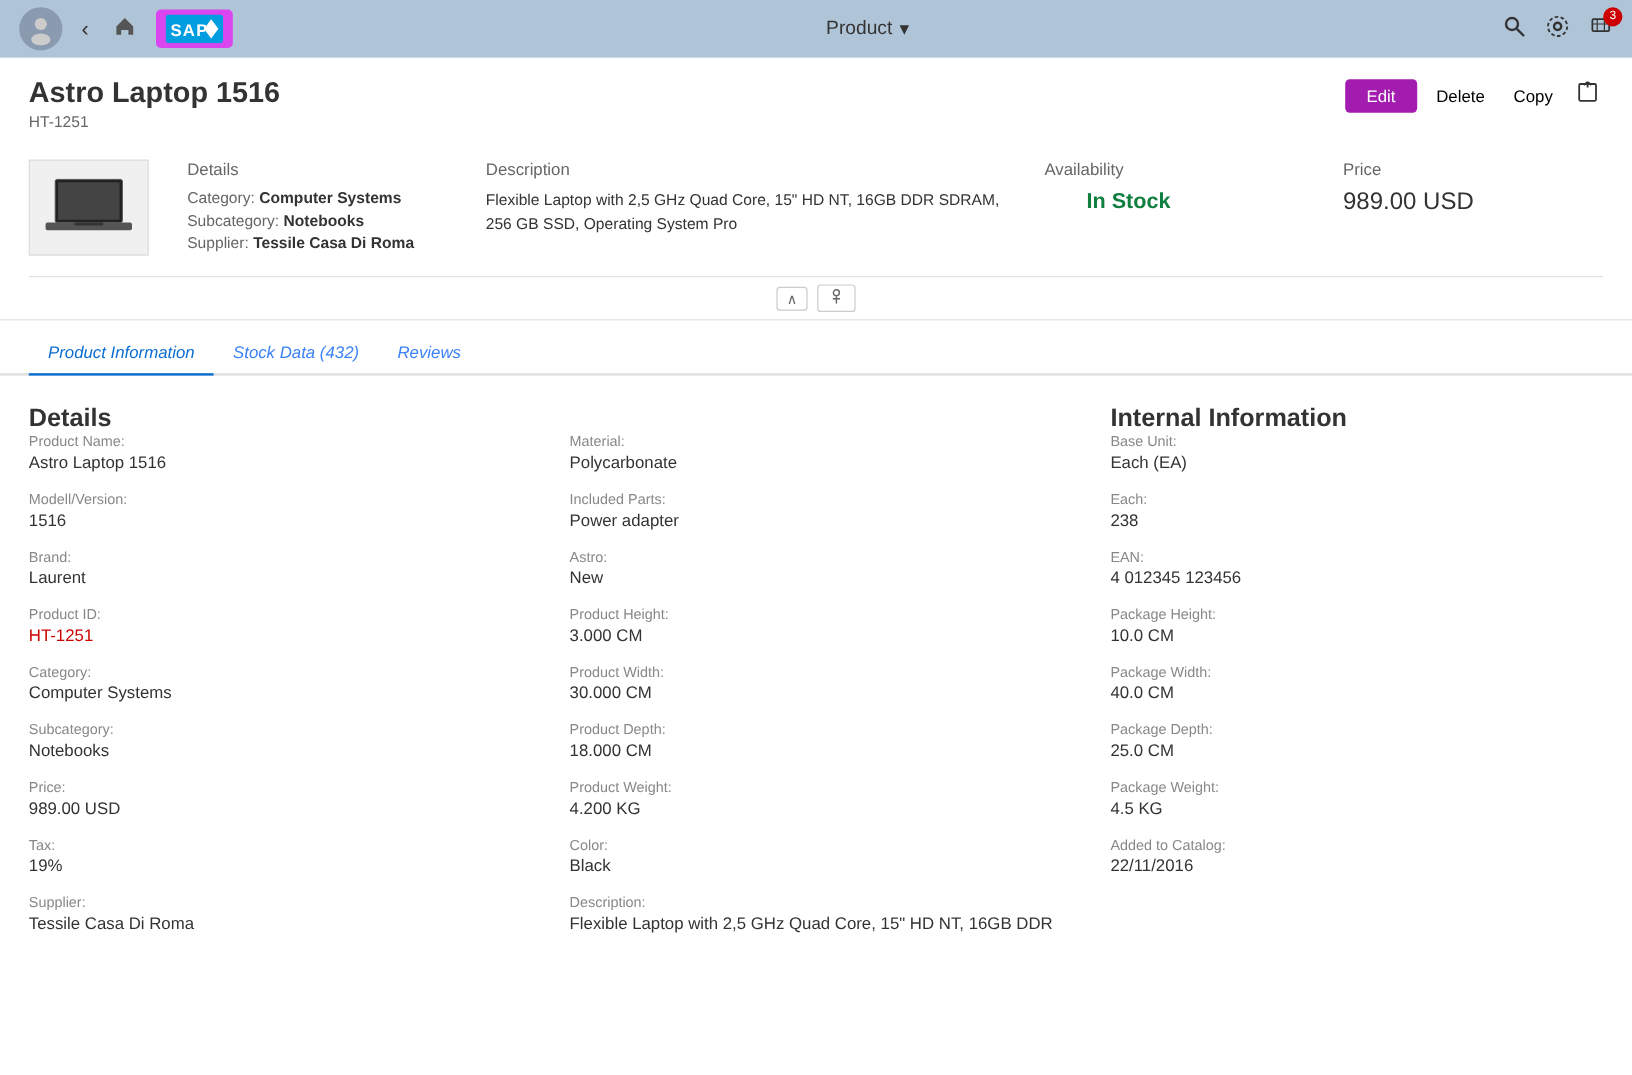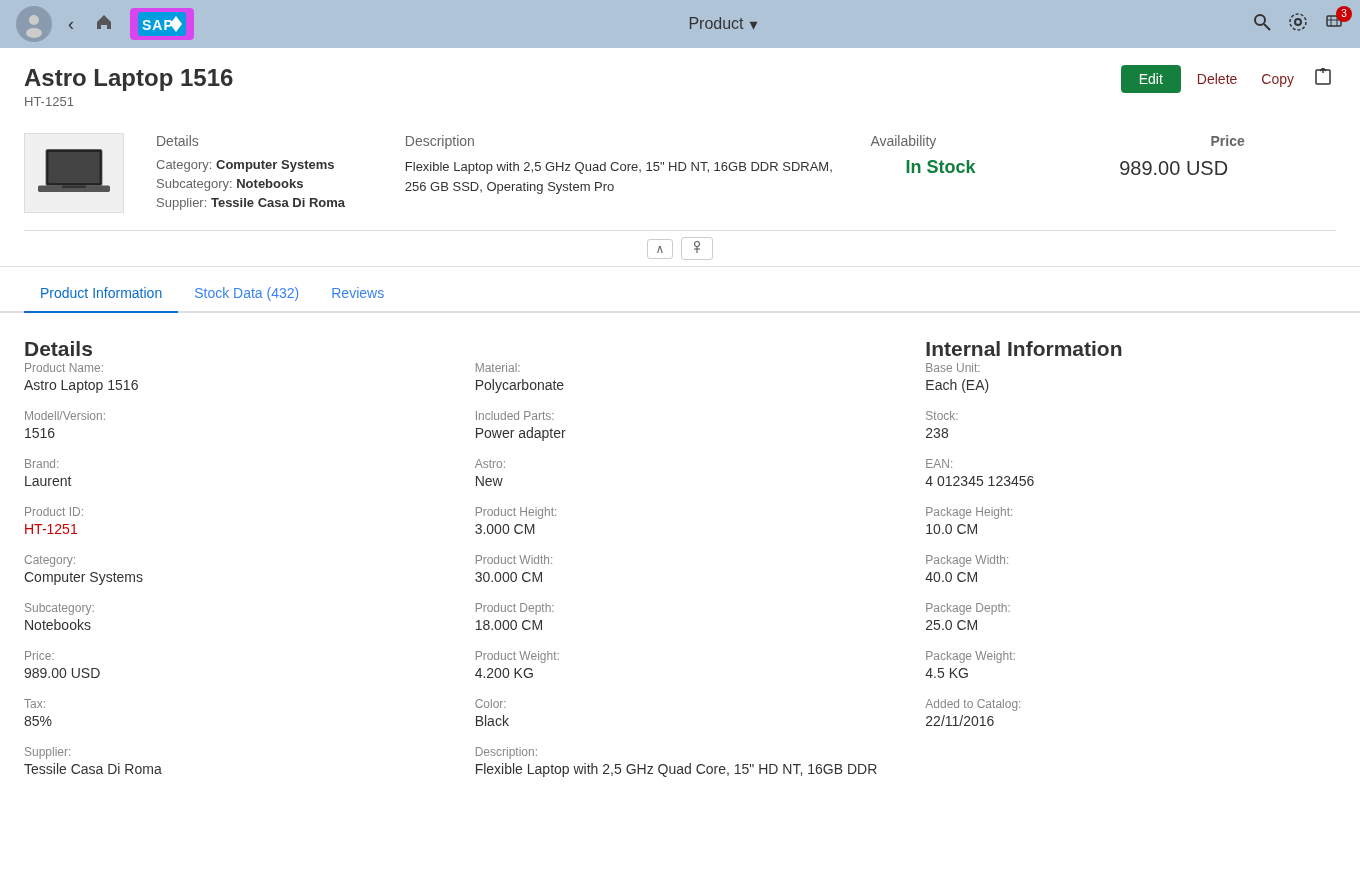--- a/index.html
+++ b/index.html
@@ -61,26 +61,26 @@
       align-items: flex-start;
       justify-content: space-between;
     }
     .page-title-section {}
     .page-title { font-size: 24px; font-weight: bold; color: #333; }
     .page-subtitle { font-size: 13px; color: #666; margin-top: 2px; }
     .page-actions {
       display: flex; align-items: center; gap: 8px;
     }
     .btn-edit {
-      background: #15803d; color: white; border: none;
+      background: #a21caf; color: white; border: none;
       padding: 6px 18px; border-radius: 4px; cursor: pointer; font-size: 14px;
     }
     .btn-action {
       background: none; border: none; cursor: pointer;
-      font-size: 14px; color: #7f1d1d; padding: 6px 8px;
+      font-size: 14px; color: #000000; padding: 6px 8px;
     }
     .btn-share {
       background: none; border: none; cursor: pointer;
       font-size: 16px; color: #333; padding: 4px;
     }
 
     
     .product-card {
       margin: 0 24px;
       padding: 16px 0;
@@ -98,38 +98,38 @@
     .product-details-section h3 { font-size: 14px; font-weight: normal; color: #666; margin-bottom: 8px; }
     .product-details-section .detail-row { margin-bottom: 4px; font-size: 13px; }
     .detail-label { color: #666; }
     .product-description { flex: 2; }
     .product-description h3 { font-size: 14px; font-weight: normal; color: #666; margin-bottom: 8px; }
     .product-description p { font-size: 13px; color: #333; line-height: 1.5; }
     .product-availability { flex: 1; }
     .product-availability h3 { font-size: 14px; font-weight: normal; color: #666; margin-bottom: 8px; }
     .in-stock { color: #107e3e; font-size: 18px; font-weight: bold; margin-left: 35px; }
     .product-price { flex: 1; }
-    .product-price h3 { font-size: 14px; font-weight: bold; color: #666; margin-bottom: 8px; text-align: center; }
+    .product-price h3 { font-size: 14px; font-weight: normal; color: #666; margin-bottom: 8px; }
     .price-value { font-size: 20px; color: #333; }
 
     
     .collapse-bar {
       display: flex; justify-content: center; align-items: center;
       gap: 8px; padding: 6px; border-bottom: 1px solid #e0e0e0;
     }
     .collapse-btn {
       background: none; border: 1px solid #ccc; cursor: pointer;
       padding: 2px 8px; border-radius: 3px; font-size: 12px;
       color: #666;
     }
 
     
     .tabs {
       display: flex; border-bottom: 2px solid #e0e0e0;
-      padding: 0 24px; margin-top: 8px;
+      padding: 0 24px; margin-top: 8px; font-style: italic;
     }
     .tab {
       padding: 10px 16px; cursor: pointer; font-size: 14px;
       color: #3b82f6; border-bottom: 2px solid transparent; margin-bottom: -2px;
     }
     .tab.active { color: #0a6ed1; border-bottom-color: #0a6ed1; }
 
     
     .content {
       padding: 24px;
@@ -305,21 +305,21 @@
     <div class="field-group">
       <div class="field-label">Subcategory:</div>
       <div class="field-value">Notebooks</div>
     </div>
     <div class="field-group">
       <div class="field-label">Price:</div>
       <div class="field-value">989.00 USD</div>
     </div>
     <div class="field-group">
       <div class="field-label">Tax:</div>
-      <div class="field-value">85%</div>
+      <div class="field-value">19%</div>
     </div>
     <div class="field-group">
       <div class="field-label">Supplier:</div>
       <div class="field-value">Tessile Casa Di Roma</div>
     </div>
   </div>
 
   <div>
     <h2 style="visibility:hidden;">.</h2>
     <div class="field-group">
@@ -360,21 +360,21 @@
     </div>
   </div>
 
   <div>
     <h2>Internal Information</h2>
     <div class="field-group">
       <div class="field-label">Base Unit:</div>
       <div class="field-value">Each (EA)</div>
     </div>
     <div class="field-group">
-      <div class="field-label">Stock:</div>
+      <div class="field-label">Each:</div>
       <div class="field-value">238</div>
     </div>
     <div class="field-group">
       <div class="field-label">EAN:</div>
       <div class="field-value">4 012345 123456</div>
     </div>
     <div class="field-group">
       <div class="field-label">Package Height:</div>
       <div class="field-value">10.0 CM</div>
     </div>

